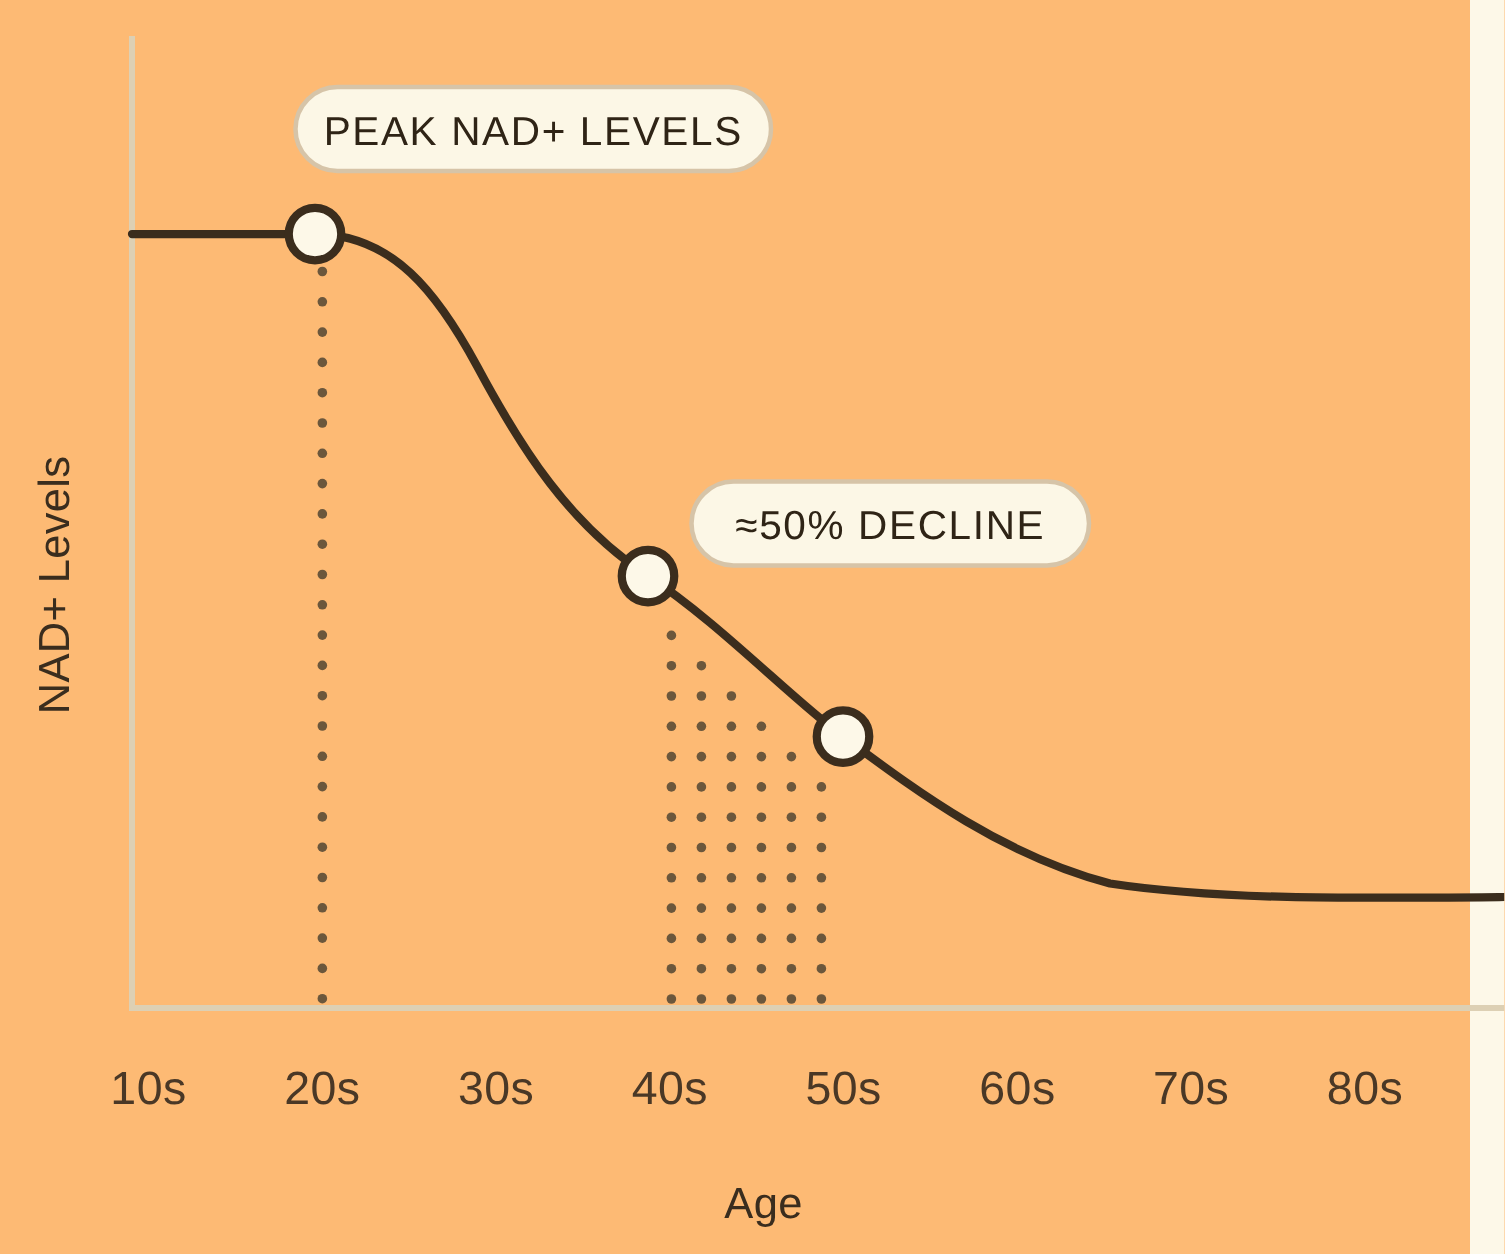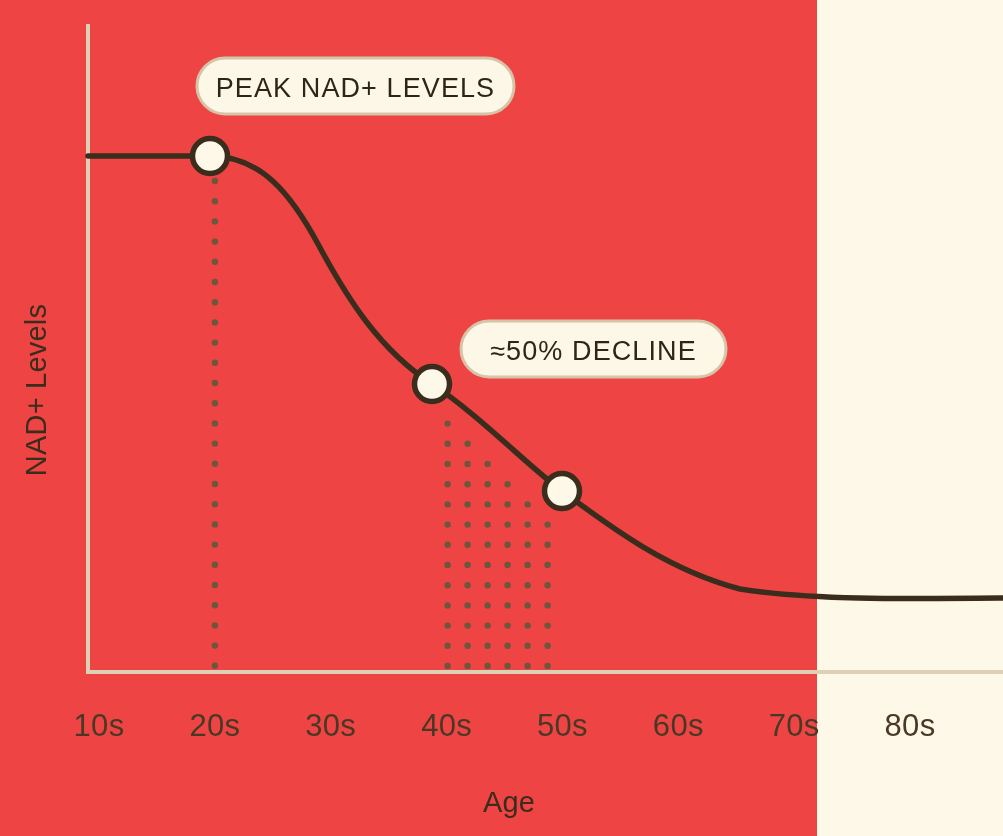--- a/index.html
+++ b/index.html
@@ -9,23 +9,23 @@
   }
   body {
     width: 1003px;
     height: 836px;
     overflow: hidden;
     background: #fdf8e8;
     font-family: "Liberation Sans", sans-serif;
   }
   #chart-root {
     position: relative;
-    width: 817px;
+    width: 980px;
     height: 836px;
-    background: #ef4444;
+    background: #fdba74;
   }
   #chart-svg {
     position: absolute;
     top: 0;
     left: 0;
     width: 1003px;
     height: 836px;
     display: block;
   }
   .axis-title {

